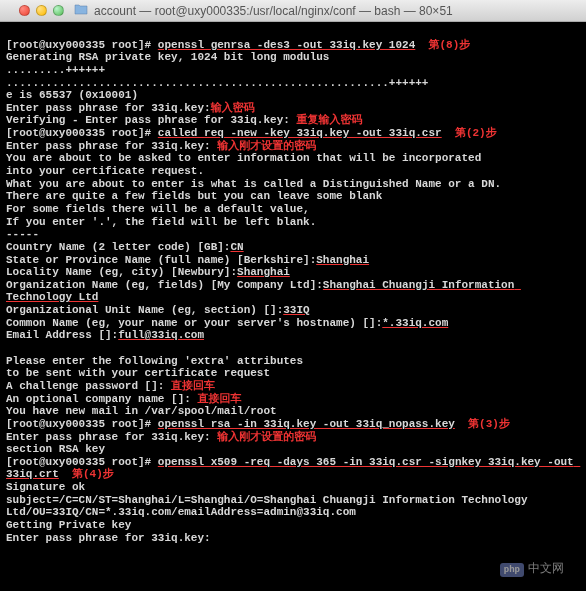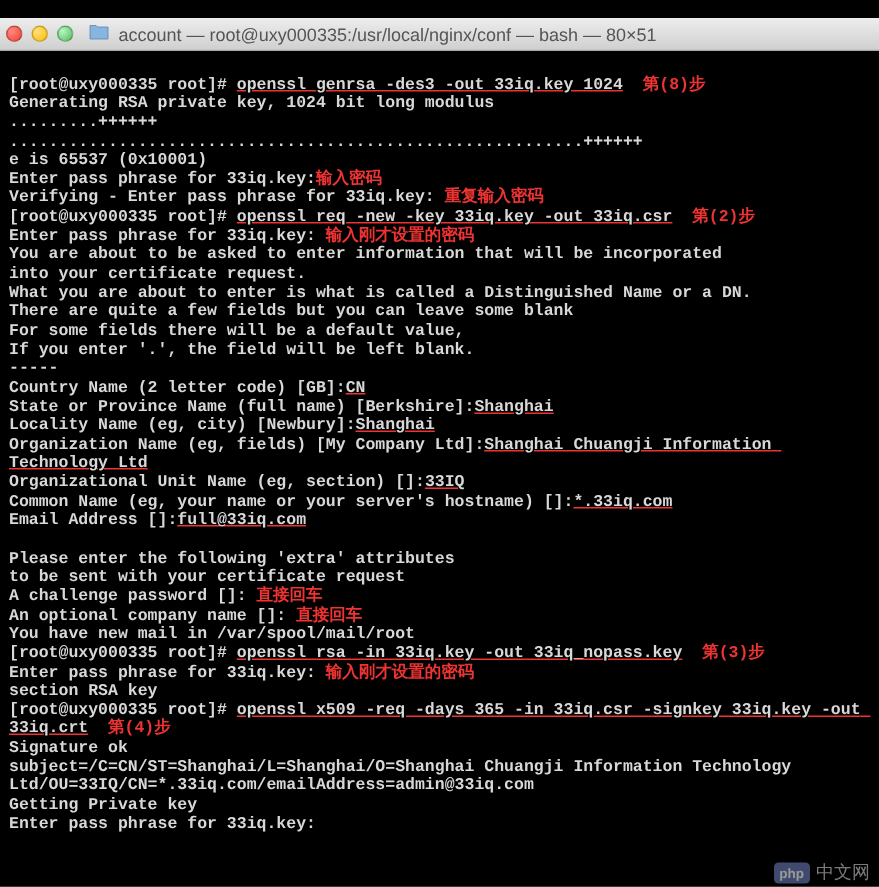--- a/index.html
+++ b/index.html
@@ -16,51 +16,50 @@
       border-radius: 6px 6px 0 0;
       height: 100%;
       box-shadow: 0 0 4px rgba(0,0,0,0.3);
     }
     .titlebar {
       height: 22px;
       background: linear-gradient(#ededed, #d0d0d0);
       border-bottom: 1px solid #aaa;
       display: flex;
       align-items: center;
-      padding: 0 4px;
+      padding: 0 19px;
       font-family: "Lucida Grande", sans-serif;
       font-size: 12px;
       color: #555;
-      margin-top: 12px;
     }
     .traffic { display: flex; gap: 6px; margin-right: 10px; }
     .btn { width: 11px; height: 11px; border-radius: 50%; border: 1px solid rgba(0,0,0,0.2); }
     .btn.red { background: radial-gradient(circle at 30% 30%, #ff8a80, #e43); }
     .btn.yellow { background: radial-gradient(circle at 30% 30%, #ffe082, #fb0); }
     .btn.green { background: radial-gradient(circle at 30% 30%, #b9f6ca, #5b5); }
     .folder-icon { margin-right: 6px; }
     .terminal {
       background: #000;
       color: #d8d8d8;
       padding: 4px 6px;
       height: calc(100% - 22px);
       line-height: 1.15;
       white-space: pre-wrap;
       font-weight: bold;
       overflow: hidden;
       position: relative;
     }
     .watermark {
       position: absolute;
-      right: 6px;
+      right: 22px;
       bottom: 14px;
       opacity: 0.6;
       display: flex;
       gap: 4px;
-      font-family: Liberation Sans, sans-serif;
+      font-family: Liberation Mono, monospace;
       color: #ccc;
       font-size: 12px;
       font-weight: normal;
     }
     .php-badge {
       background: #6c7cb8;
       color: #fff;
       font-size: 9px;
       padding: 2px 4px;
       border-radius: 3px;
@@ -88,21 +87,21 @@
   </div>
 
   <div class="terminal">
 <span>[root@uxy000335 root]# </span><span class="ru">openssl genrsa -des3 -out 33iq.key 1024</span>  <span class="note">第(8)步</span>
 <span>Generating RSA private key, 1024 bit long modulus</span>
 <span>.........++++++</span>
 <span>..........................................................++++++</span>
 <span>e is 65537 (0x10001)</span>
 <span>Enter pass phrase for 33iq.key:</span><span class="note">输入密码</span>
 <span>Verifying - Enter pass phrase for 33iq.key: </span><span class="note">重复输入密码</span>
-<span>[root@uxy000335 root]# </span><span class="ru">openssl req -new -key 33iq.key -out 33iq.csr</span>  <span class="note">第(2)步</span>
+<span>[root@uxy000335 root]# </span><span class="ru">called req -new -key 33iq.key -out 33iq.csr</span>  <span class="note">第(2)步</span>
 <span>Enter pass phrase for 33iq.key: </span><span class="note">输入刚才设置的密码</span>
 <span>You are about to be asked to enter information that will be incorporated</span>
 <span>into your certificate request.</span>
 <span>What you are about to enter is what is called a Distinguished Name or a DN.</span>
 <span>There are quite a few fields but you can leave some blank</span>
 <span>For some fields there will be a default value,</span>
 <span>If you enter '.', the field will be left blank.</span>
 <span>-----</span>
 <span>Country Name (2 letter code) [GB]:</span><span class="ru">CN</span>
 <span>State or Province Name (full name) [Berkshire]:</span><span class="ru">Shanghai</span>

